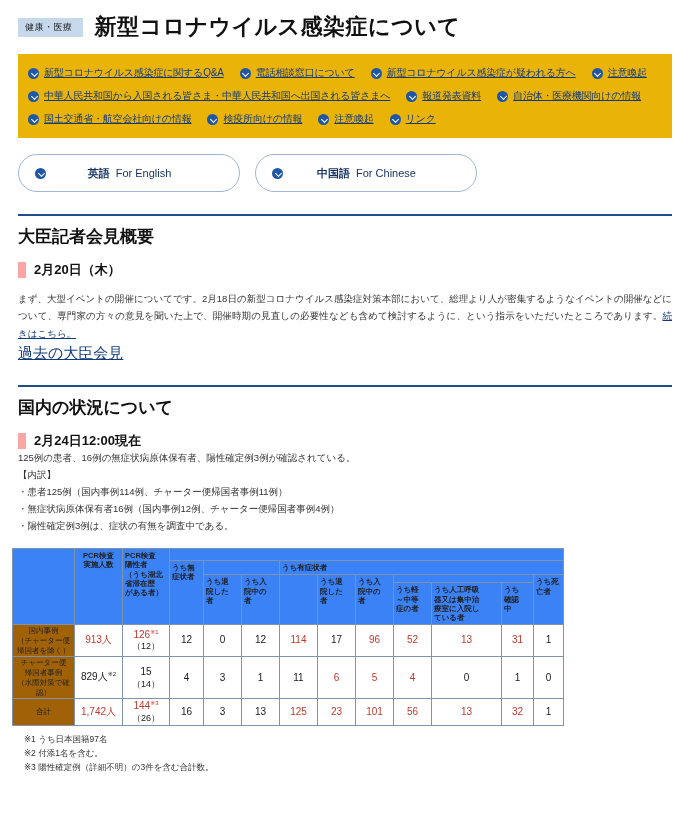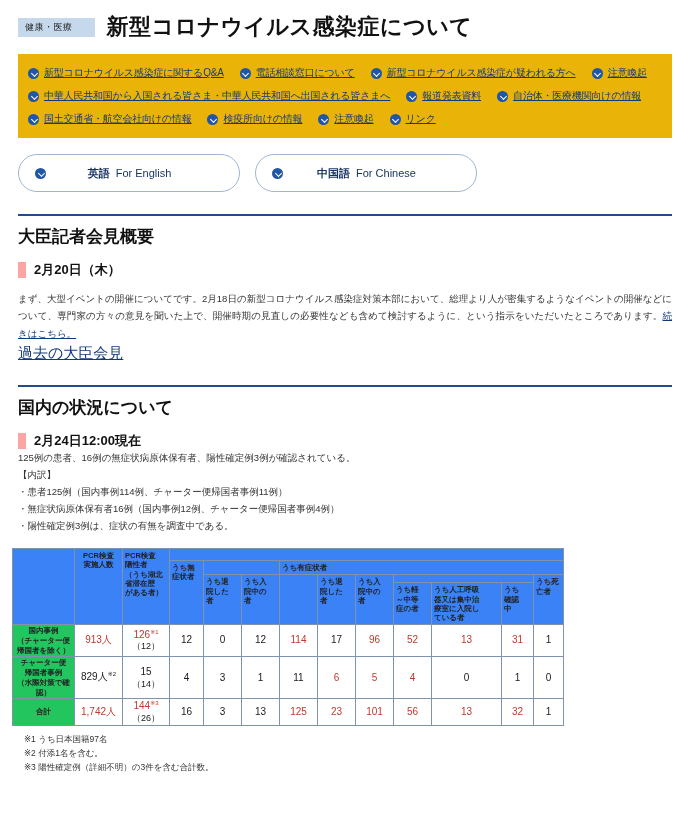--- a/index.html
+++ b/index.html
@@ -19,21 +19,21 @@
   
   .title-row {
     display: flex;
     align-items: center;
     padding: 12px 0 6px 18px;
   }
   .cat-badge {
     background: #c6d9ec;
     color: #1a1a1a;
     font-size: 9px;
-    padding: 3px 22px 3px 7px;
+    padding: 3px 10px 3px 7px;
     letter-spacing: 0.5px;
     white-space: nowrap;
   }
   .page-title {
     font-size: 22px;
     font-weight: bold;
     margin-left: 12px;
     letter-spacing: 0.5px;
     color: #111;
   }
@@ -187,22 +187,22 @@
     background: #3b82f6;
     font-weight: bold;
     text-align: left;
     line-height: 1.22;
     padding: 2px 2px;
     vertical-align: top;
   }
   th.blank { background: #dbe5f1; border: 1px solid #7f93ad; }
   th.vmid { vertical-align: middle; text-align: center; }
   td.rowlab {
-    background: #22c55e;
-    font-weight: bold;
+    background: #a16207;
+    font-weight: normal;
     text-align: center;
     font-size: 7.5px;
     line-height: 1.3;
     padding: 3px 1px;
   }
   td.num {
     text-align: center;
     font-size: 10px;
     background: #fff;
     padding: 7px 1px;

